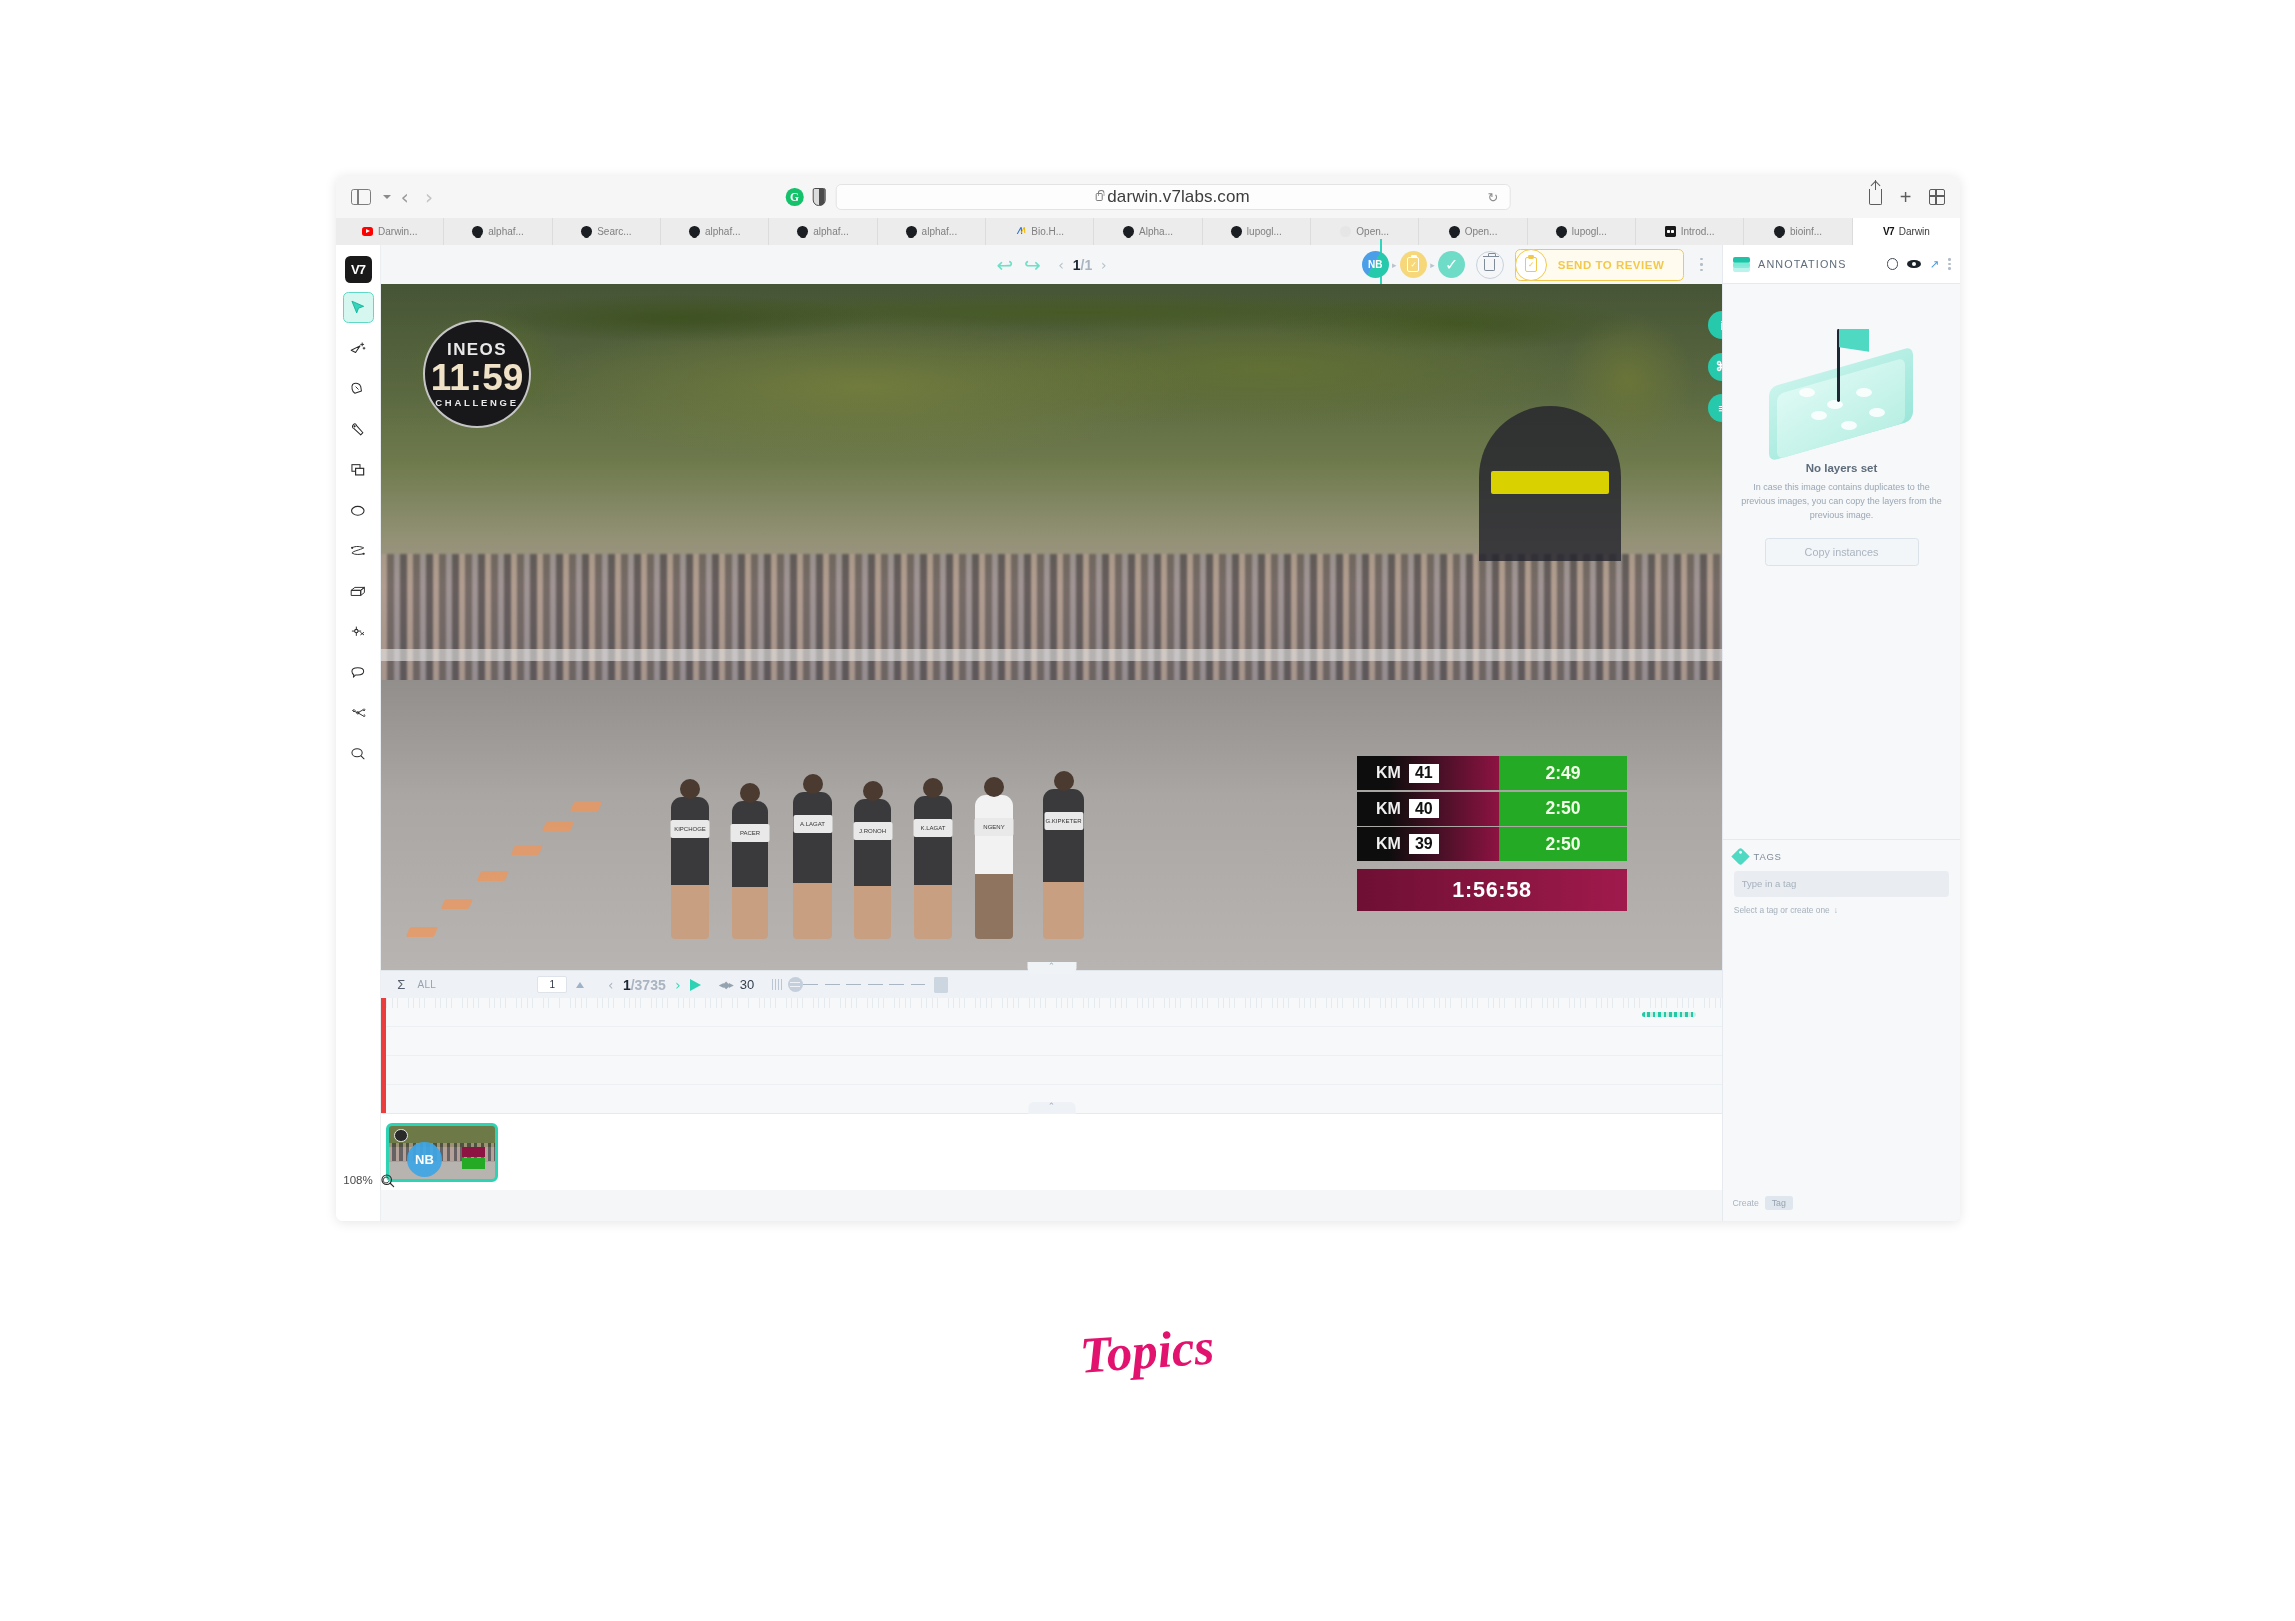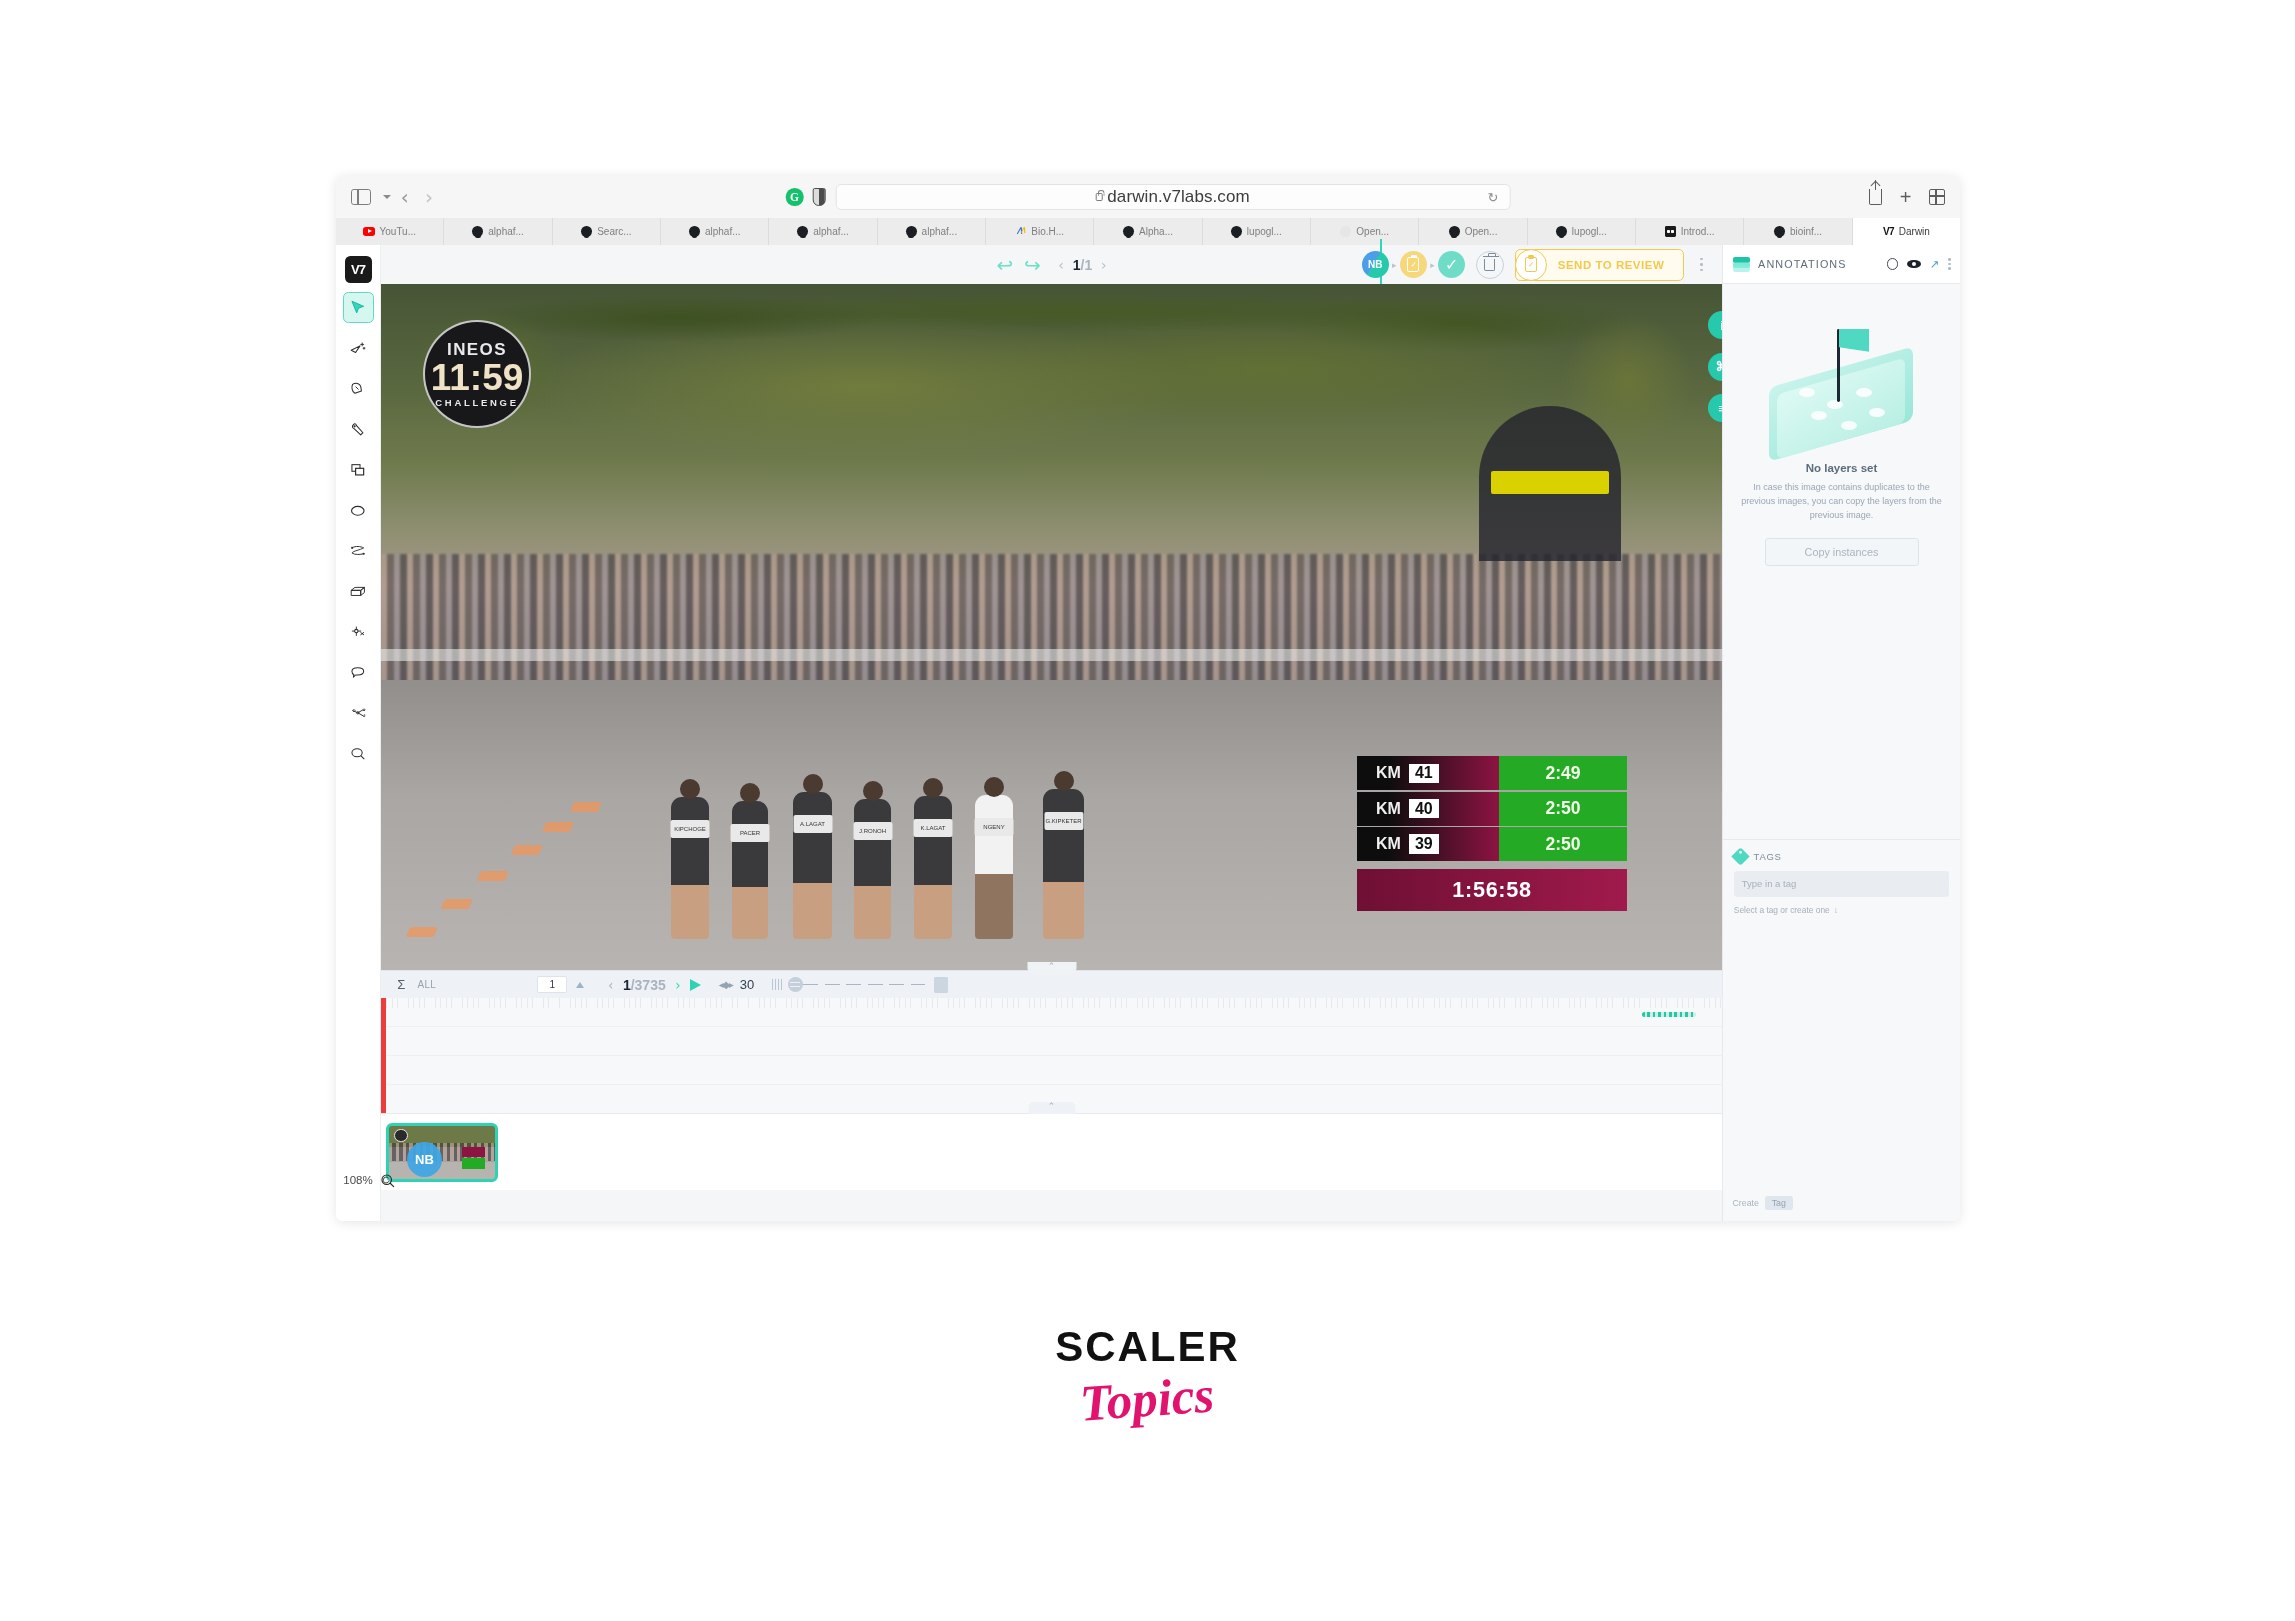--- a/index.html
+++ b/index.html
@@ -351,21 +351,21 @@
       <span class="plus-ic">+</span>
       <span class="tabs-ic"></span>
     </div>
   </div>
 
   <div class="tab-strip">
     <div class="tab">
         <span class="tab-favicon">
           <i class="fav-youtube"></i>
         </span>
-        <span>YouTu...</span>
+        <span>Darwin...</span>
       </div>
     <div class="tab">
         <span class="tab-favicon">
           <i class="fav-gh"></i>
         </span>
         <span>alphaf...</span>
       </div>
     <div class="tab">
         <span class="tab-favicon">
           <i class="fav-gh"></i>
@@ -774,16 +774,15 @@
       <div class="rp-footer">
         <span class="create-lbl">Create</span>
         <span class="tag-chip">Tag</span>
       </div>
     </div>
 
   </div>
 </div>
 
 <div id="scaler">
-  <div class="scaler-word">SCALER</div>
   <div class="topics-word">Topics</div>
 </div>
 
 
 </body></html>

